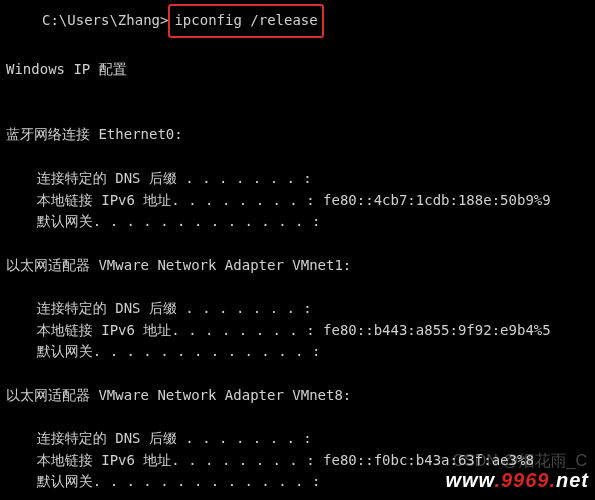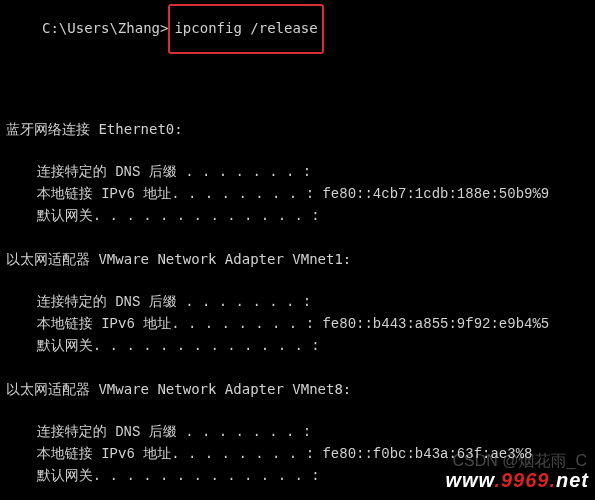--- a/index.html
+++ b/index.html
@@ -13,24 +13,24 @@
     height: 500px;
     overflow: hidden;
     position: relative;
     padding: 4px 6px;
   }
   .line { white-space: pre; }
   .prompt-line { display: flex; align-items: center; margin-left: 36px; }
   .cmd-box {
     border: 2px solid #d63030;
     border-radius: 3px;
-    padding: 12px 4px;
+    padding: 4px 4px;
     display: inline-block;
   }
-  .indent { padding-left: 2.2em; font-family: Liberation Mono, monospace; }
+  .indent { padding-left: 2.2em; }
   .blank { height: 1.55em; }
   .watermark-csdn {
     position: absolute;
     right: 8px;
     bottom: 26px;
     color: rgba(200,200,200,0.35);
     font-size: 16px;
     font-family: sans-serif;
   }
   .watermark-site {
@@ -47,20 +47,21 @@
   .watermark-site .dot { color: #d62323; }
   .watermark-site .num { color: #d62323; }
   .watermark-site .net { color: #fff; }
 </style>
 </head>
 <body>
 
 <div id="terminal">
     <div class="line prompt-line"><span>C:\Users\Zhang&gt;</span><span class="cmd-box">ipconfig /release</span></div>
     <div class="blank"></div>
+    <div class="line">Windows IP 配置</div>
     <div class="blank"></div>
     <div class="blank"></div>
     <div class="line">蓝牙网络连接 Ethernet0:</div>
     <div class="blank"></div>
     <div class="line indent">连接特定的 DNS 后缀 . . . . . . . :</div>
     <div class="line indent">本地链接 IPv6 地址. . . . . . . . : fe80::4cb7:1cdb:188e:50b9%9</div>
     <div class="line indent">默认网关. . . . . . . . . . . . . :</div>
     <div class="blank"></div>
     <div class="line">以太网适配器 VMware Network Adapter VMnet1:</div>
     <div class="blank"></div>

